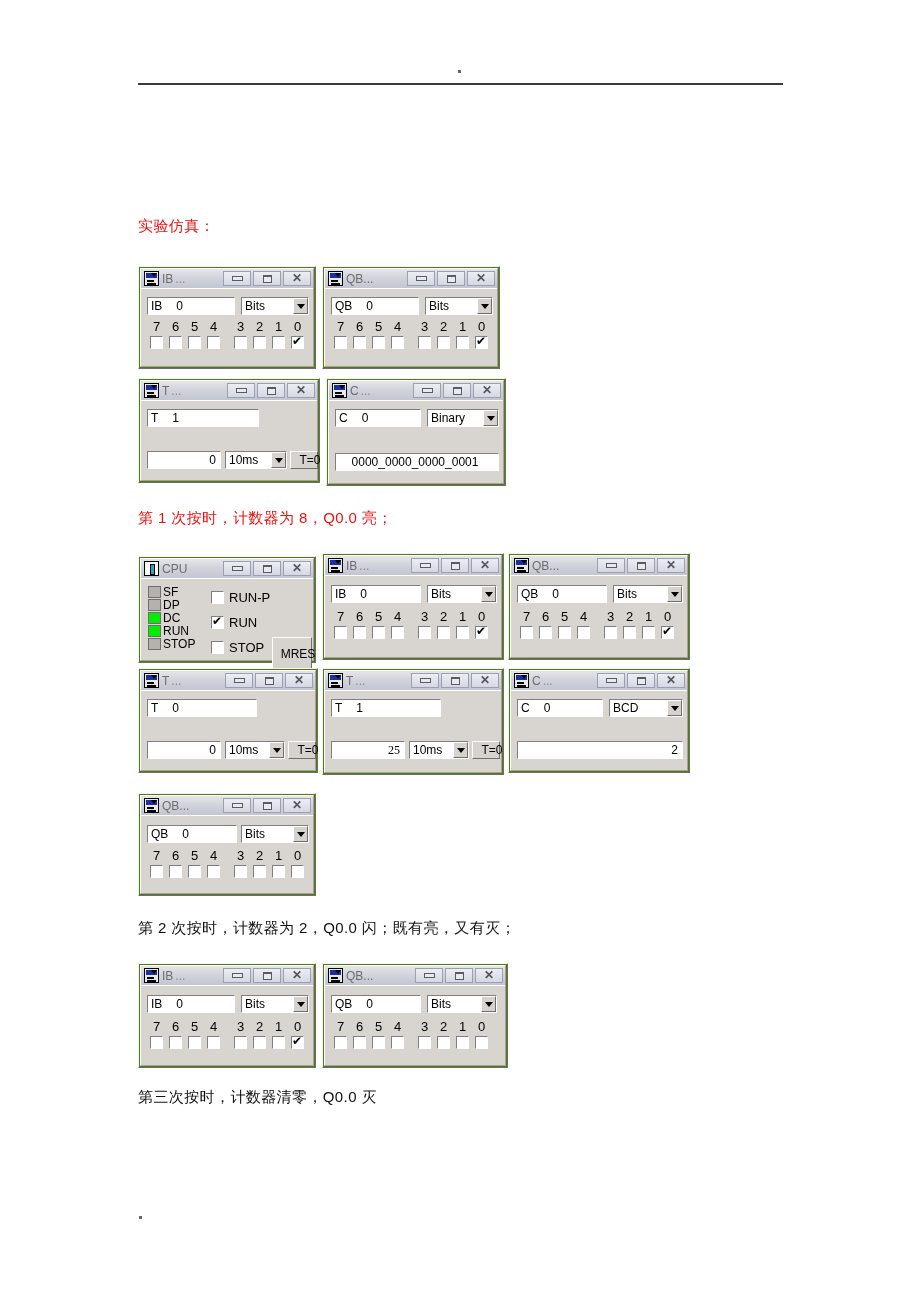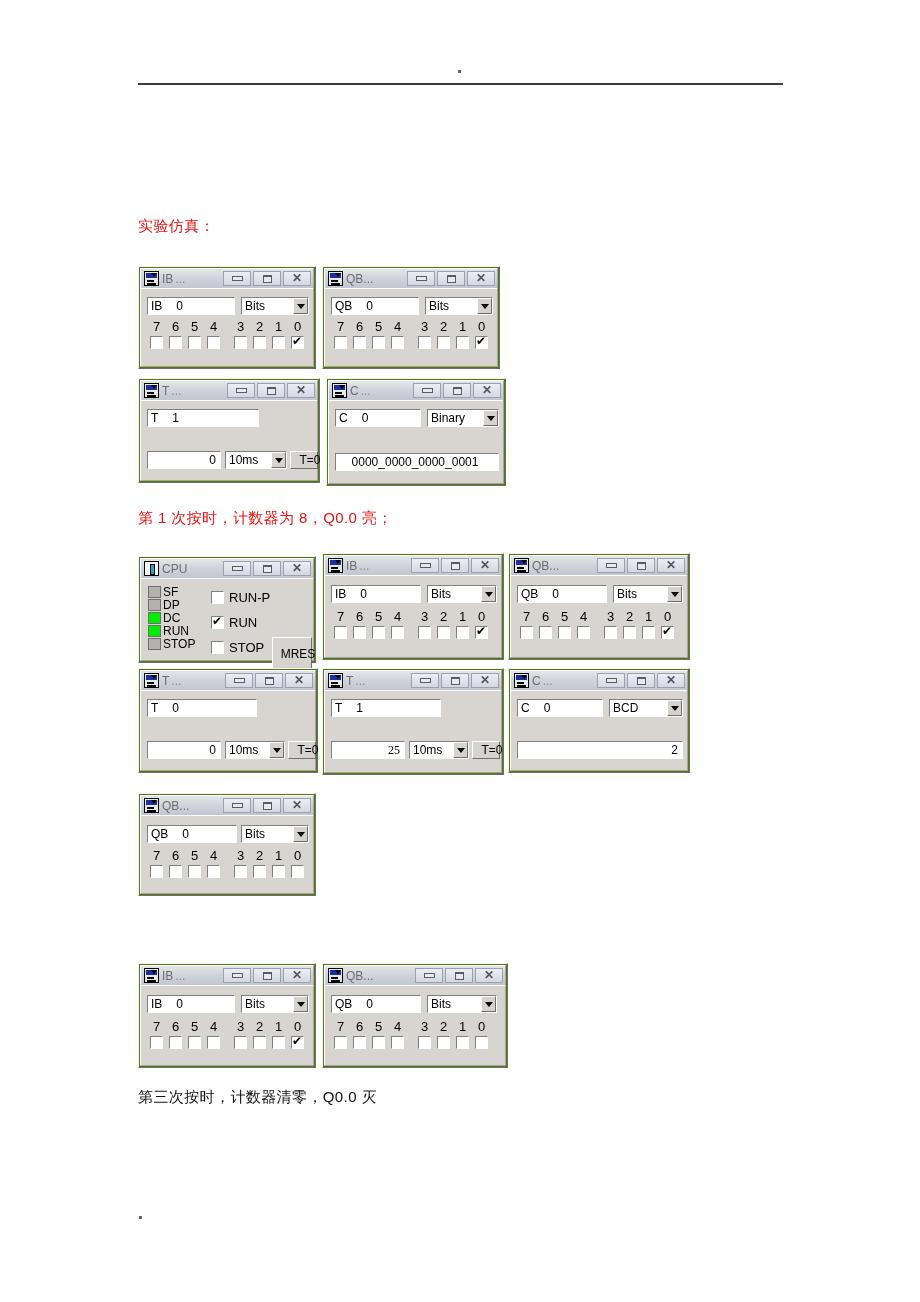--- a/index.html
+++ b/index.html
@@ -141,20 +141,21 @@
 <div class="page">
 
   <div class="hdr-dot"></div>
   <div class="hdr-rule"></div>
 
 
   <div class="para red" style="left:138px; top:217px;">实验仿真：</div>
 
   <div class="para red" style="left:138px; top:509px;">第 1 次按时，计数器为 8，Q0.0 亮；</div>
 
+  <div class="para blk" style="left:138px; top:919px;">第 2 次按时，计数器为 2，Q0.0 闪；既有亮，又有灭；</div>
 
   <div class="para blk" style="left:138px; top:1088px;">第三次按时，计数器清零，Q0.0 灭</div>
 
   <div class="ftr-dot"></div>
 
   <div class="win" style="left:138px; top:266px; width:178px; height:103px;">
     <div class="win-inner">
       <div class="tbar">
         <div class="appicon">
           <div class="blue"></div>

